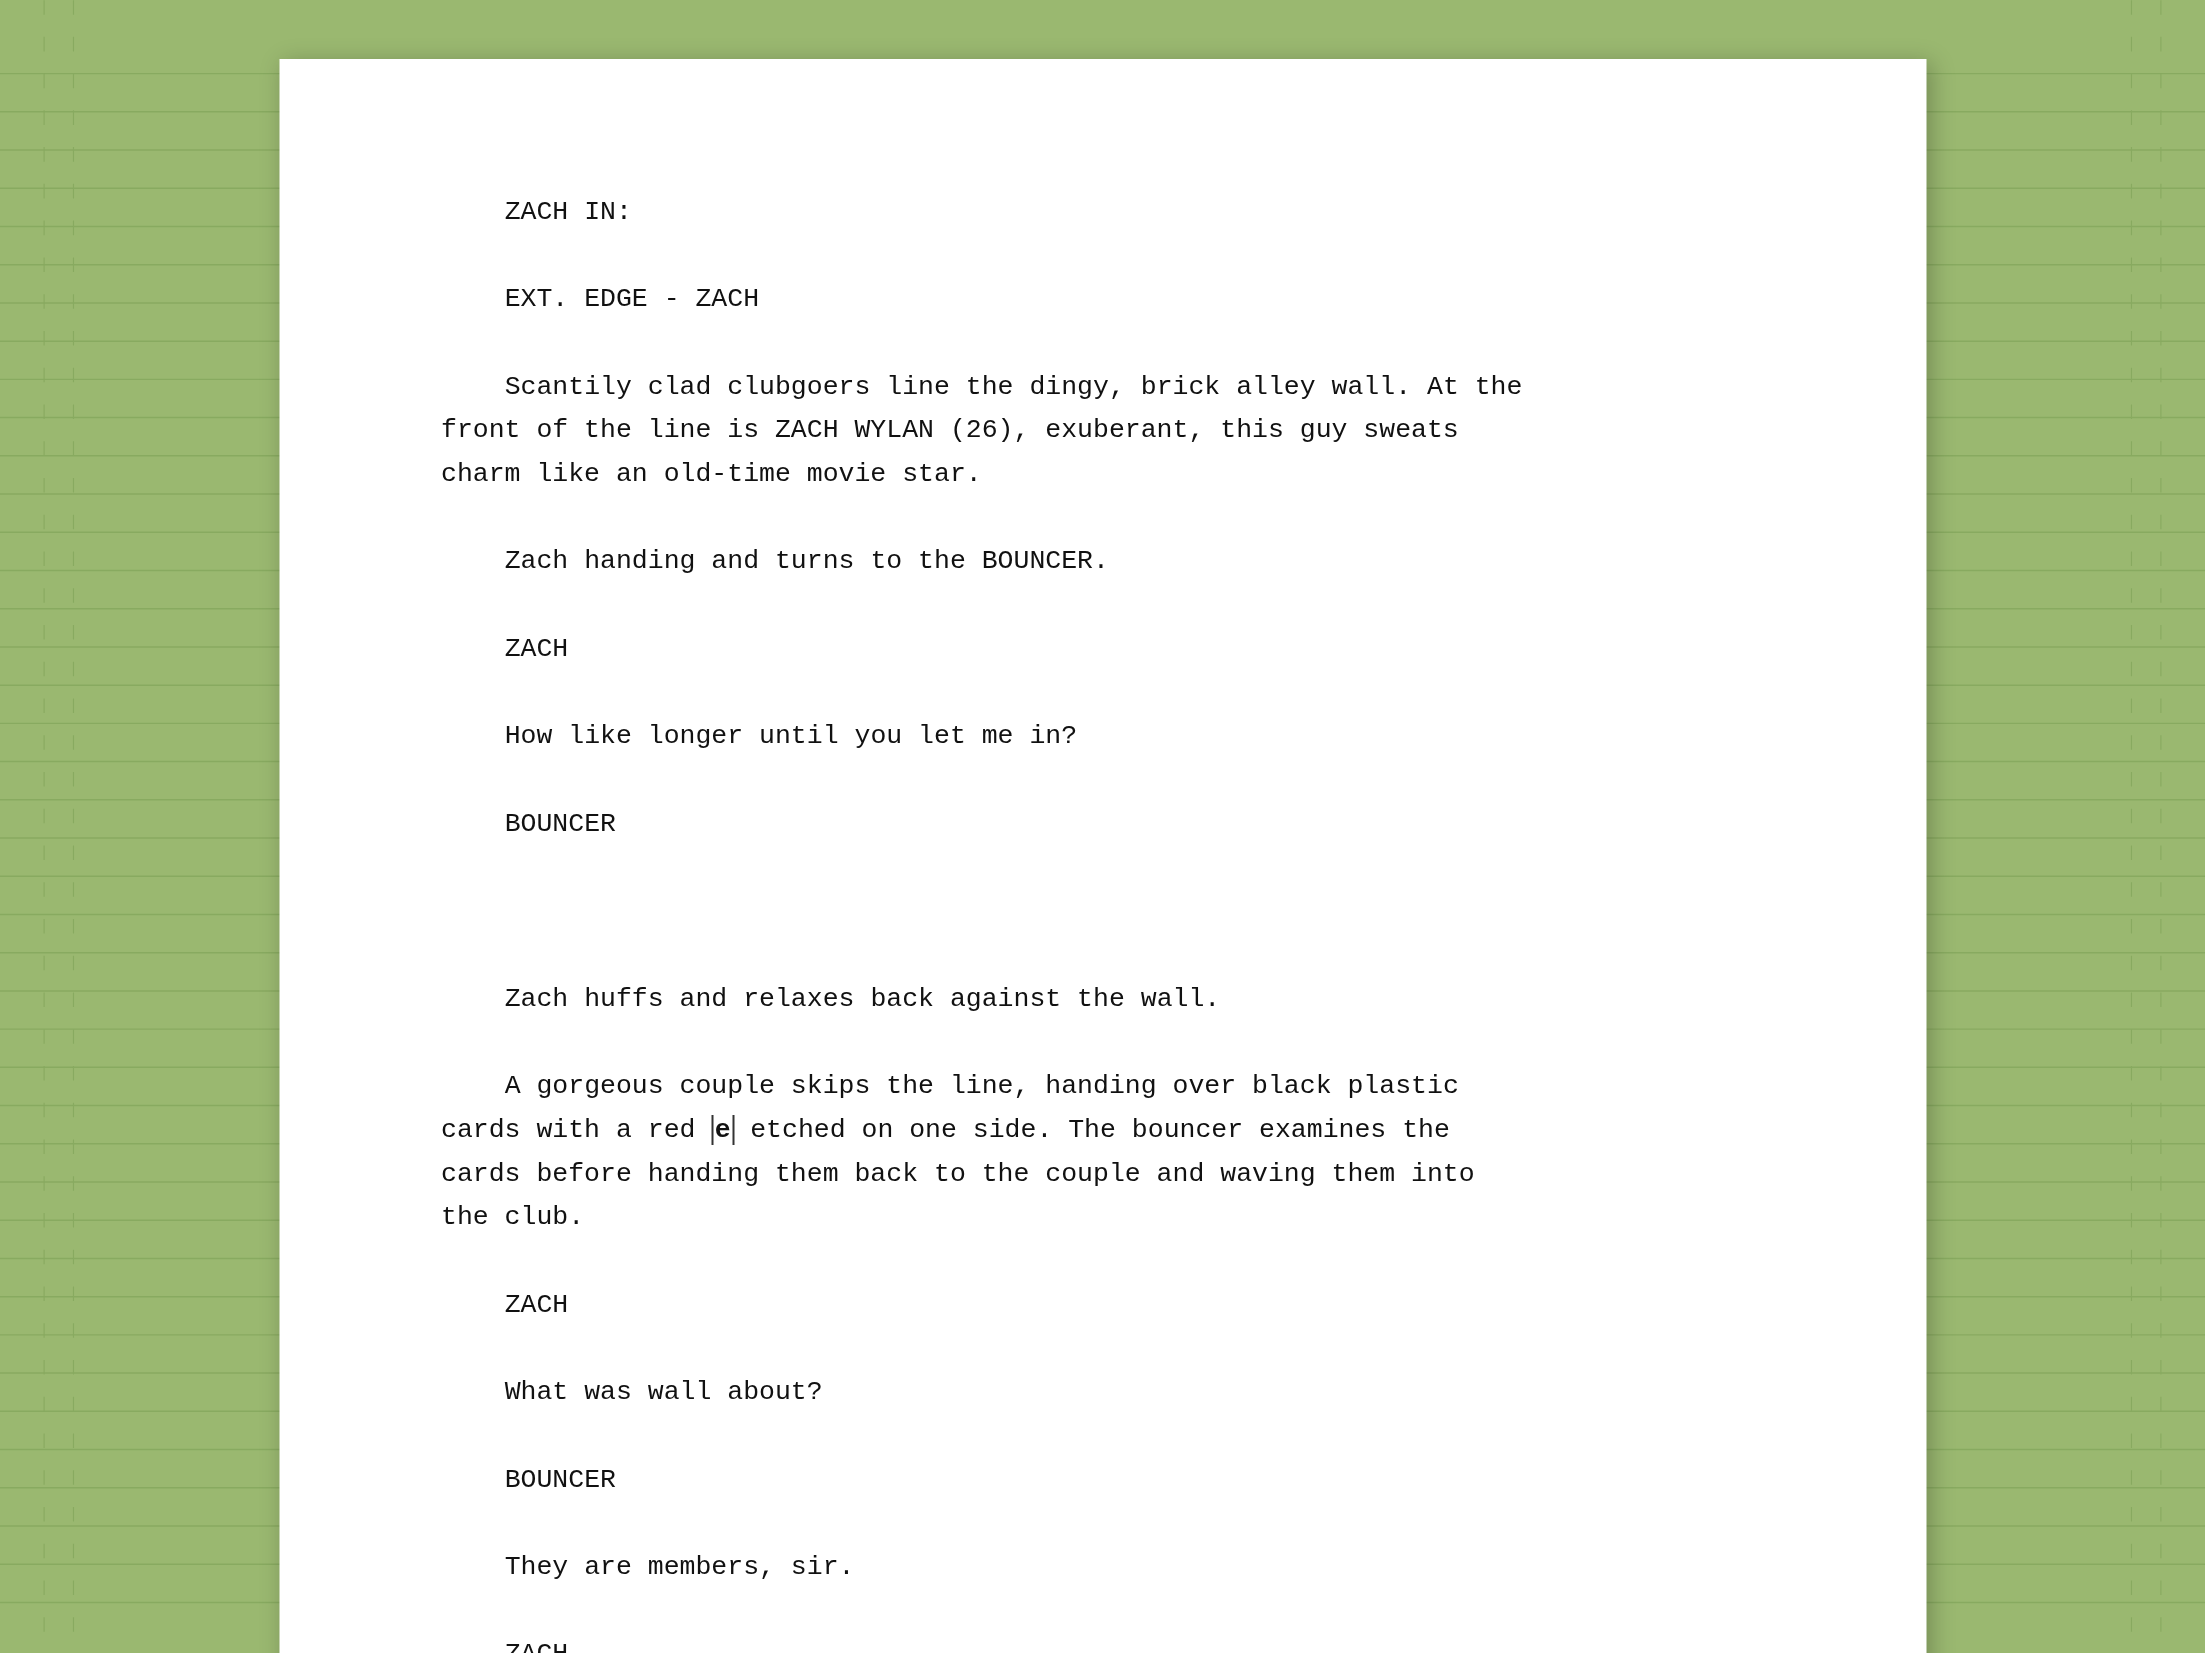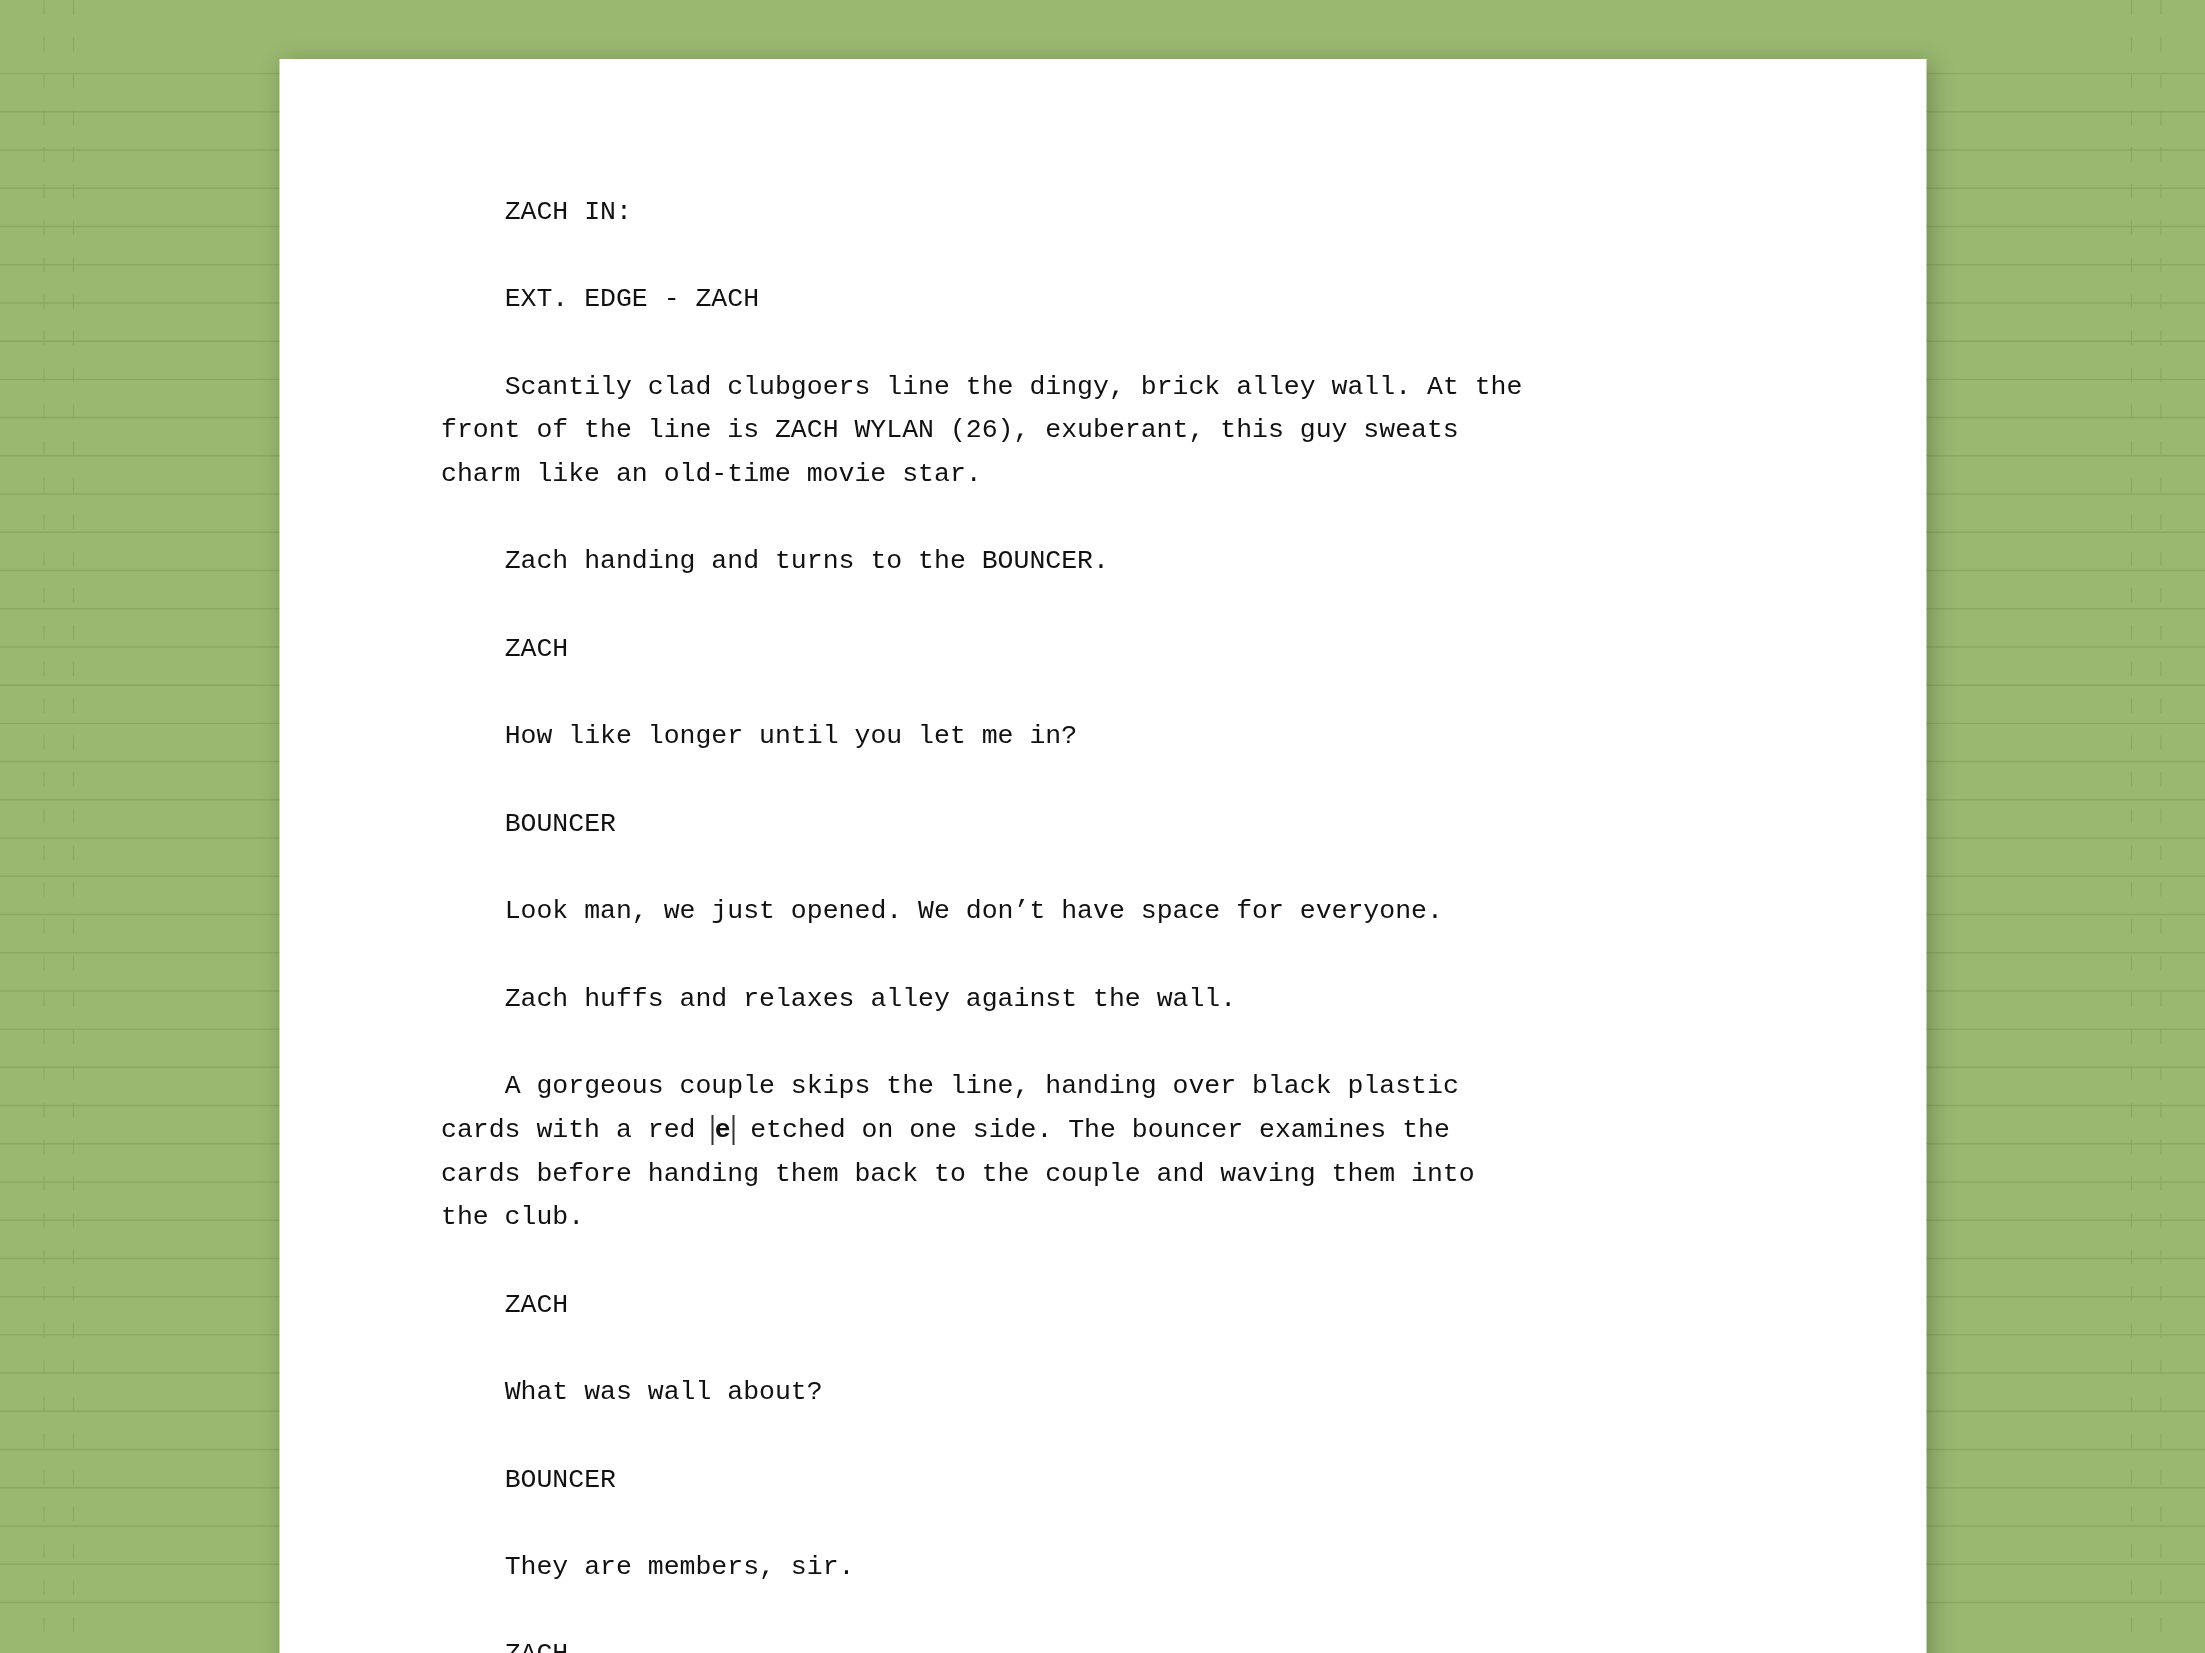--- a/index.html
+++ b/index.html
@@ -118,22 +118,22 @@
   ">
     <span>ZACH IN:</span><br>
     <span>EXT. EDGE - ZACH</span><br>
     <span>Scantily clad clubgoers line the dingy, brick alley wall. At the
 front of the line is ZACH WYLAN (26), exuberant, this guy sweats
 charm like an old-time movie star.</span><br>
     <span>Zach handing and turns to the BOUNCER.</span><br>
     <span>ZACH</span><br>
     <span>How like longer until you let me in?</span><br>
     <span>BOUNCER</span><br>
-    <span>Look man, we just opened. We don’t have space for everyone.</span><br>
-    <span>Zach huffs and relaxes alley against the wall.</span><br>
+    <br>
+    <span>Zach huffs and relaxes back against the wall.</span><br>
     <span>A gorgeous couple skips the line, handing over black plastic
 cards with a red <span style="border-left:2.2px solid #333;border-right:2.2px solid #333;padding:0 1.5px;font-weight:bold;">e</span> etched on one side. The bouncer examines the
 cards before handing them back to the couple and waving them into
 the club.</span><br>
     <span>ZACH</span><br>
     <span>What was wall about?</span><br>
     <span>BOUNCER</span><br>
     <span>They are members, sir.</span><br>
     <span>ZACH</span><br>
     <br>

